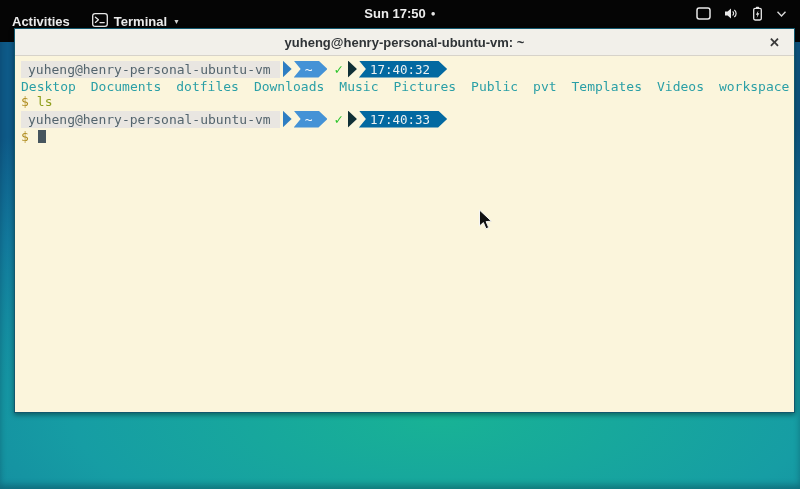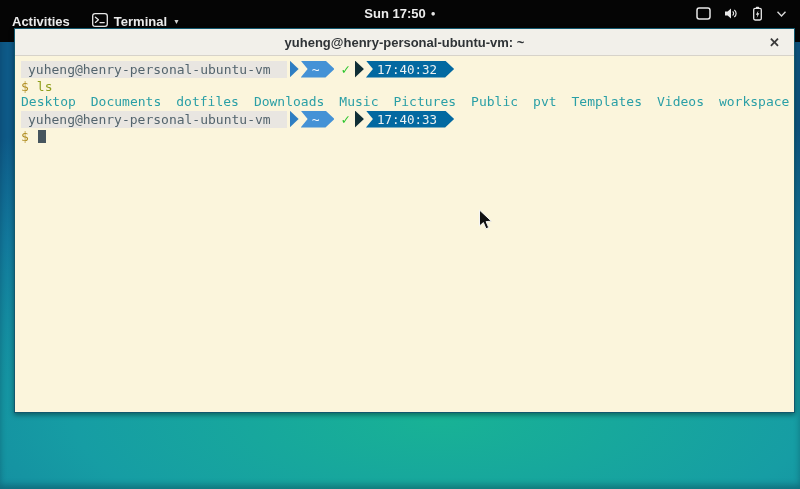--- a/index.html
+++ b/index.html
@@ -57,21 +57,21 @@
     background:#fbf5dc; overflow:hidden;
     font-family:"DejaVu Sans Mono", monospace; font-size:13px;
     padding:2px 0 0 6px;
   }
   .line { height:15px; line-height:15px; white-space:nowrap; }
 
   
   .prow { display:flex; align-items:center; height:18px; margin:1px 0; }
   .seg-user {
     background:#e9e6e1; color:#54656e;
-    padding:0 16px 0 7px; height:17px; line-height:17px;
+    padding:0 9px 0 7px; height:17px; line-height:17px;
   }
   .pl-tri { width:9px; height:17px; flex:none; }
   .blue-tri { background:#2e7ec2; clip-path:polygon(0 0, 100% 50%, 0 100%); margin-left:3px; }
   .dark-tri { background:#102f36; clip-path:polygon(0 0, 100% 50%, 0 100%); margin-left:5px; }
   .pl-body {
     height:17px; line-height:17px; margin-left:2px;
     clip-path:polygon(0 0, calc(100% - 9px) 0, 100% 50%, calc(100% - 9px) 100%, 0 100%, 7px 50%);
   }
   .blue-body { background:#4492d6; color:#f2f8ff; padding:0 15px 0 11px; }
   .dark-body { background:#0369a1; color:#eef2f2; padding:0 17px 0 11px; font-size:12.5px; }
@@ -153,25 +153,25 @@
       <div class="prow">
         <span class="seg-user">yuheng@henry-personal-ubuntu-vm</span>
         <span class="pl-tri blue-tri"></span>
         <span class="pl-body blue-body">~</span>
         <span class="check">✓</span>
         <span class="pl-tri dark-tri"></span>
         <span class="pl-body dark-body">17:40:32</span>
       </div>
 
       <div class="line">
-        <span class="dollar">$</span><span class="cmd-text">ls</span>
+        <span class="dir">Desktop</span><span class="dir">Documents</span><span class="dir">dotfiles</span><span class="dir">Downloads</span><span class="dir">Music</span><span class="dir">Pictures</span><span class="dir">Public</span><span class="dir">pvt</span><span class="dir">Templates</span><span class="dir">Videos</span><span class="dir">workspace</span>
       </div>
 
       <div class="line">
-        <span class="dir">Desktop</span><span class="dir">Documents</span><span class="dir">dotfiles</span><span class="dir">Downloads</span><span class="dir">Music</span><span class="dir">Pictures</span><span class="dir">Public</span><span class="dir">pvt</span><span class="dir">Templates</span><span class="dir">Videos</span><span class="dir">workspace</span>
+        <span class="dollar">$</span><span class="cmd-text">ls</span>
       </div>
 
       <div class="prow">
         <span class="seg-user">yuheng@henry-personal-ubuntu-vm</span>
         <span class="pl-tri blue-tri"></span>
         <span class="pl-body blue-body">~</span>
         <span class="check">✓</span>
         <span class="pl-tri dark-tri"></span>
         <span class="pl-body dark-body">17:40:33</span>
       </div>

